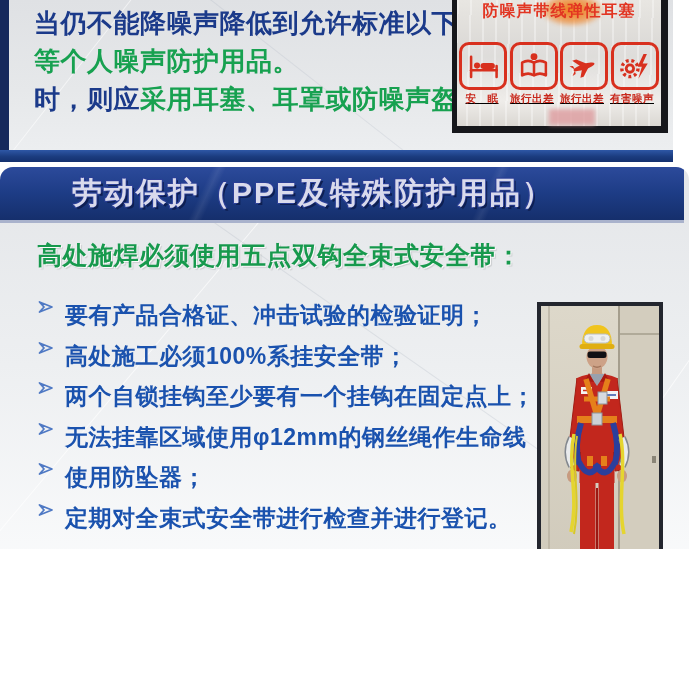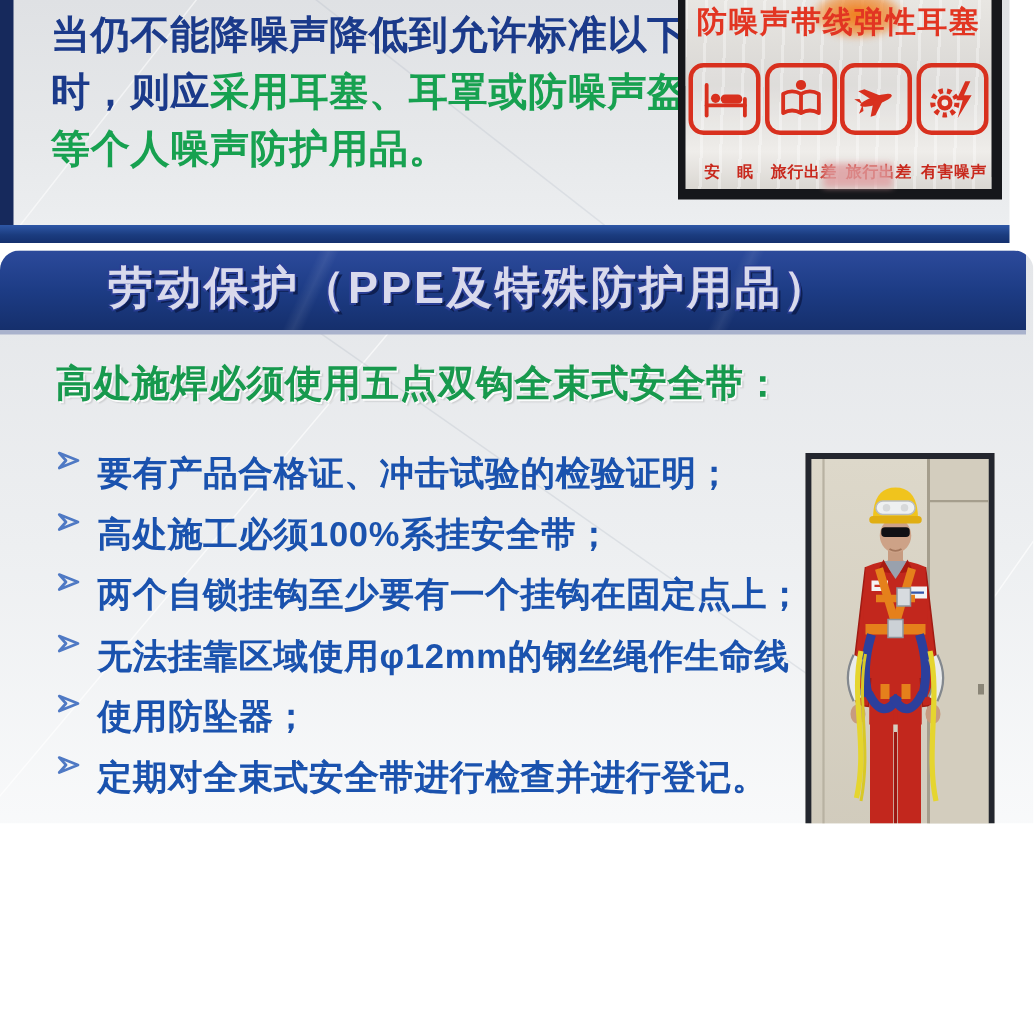--- a/index.html
+++ b/index.html
@@ -34,28 +34,28 @@
       repeating-linear-gradient(92deg,rgba(255,255,255,.35) 0 2px,rgba(0,0,0,0) 2px 13px),
       linear-gradient(180deg,#e8e6e2 0%,#d9d7d4 45%,#efedea 80%,#dad7d2 100%);
   }
   .pkg-blob{
     position:absolute;left:84px;top:-6px;width:62px;height:32px;border-radius:50%;
     background:radial-gradient(ellipse at center,#f07a14 0%,rgba(240,122,20,.55) 55%,rgba(240,122,20,0) 75%);
     filter:blur(2px);
   }
   .pkg-title{
     position:relative;margin-top:1px;text-align:center;
-    font-size:20px;font-weight:bold;letter-spacing:1px;color:#e23522;
+    font-size:16px;font-weight:bold;letter-spacing:1px;color:#e23522;
   }
   .pkg-icons{position:absolute;left:0;right:0;top:42px;display:flex;justify-content:space-evenly;}
   .pkg-icon{
     width:42px;height:42px;border:3px solid #d8301e;border-radius:10px;
     display:flex;align-items:center;justify-content:center;background:rgba(255,255,255,.15);
   }
-  .pkg-labels{position:absolute;left:0;right:0;top:108px;display:flex;justify-content:flex-end;}
+  .pkg-labels{position:absolute;left:0;right:0;top:92px;display:flex;justify-content:flex-start;text-decoration:underline;}
   .pkg-label{width:50px;text-align:center;font-size:10.5px;font-weight:bold;color:#c8281c;letter-spacing:.5px;white-space:nowrap;}
   .pkg-pink{
     position:absolute;left:92px;bottom:1px;width:46px;height:16px;
     background:#df9da0;opacity:.8;filter:blur(2px);
   }
   .s1-bar{
     position:absolute;left:0;top:150px;width:673px;height:12px;
     background:linear-gradient(180deg,#2e57a6 0%,#1b3c7f 55%,#14306e 100%);
   }
   
@@ -109,22 +109,22 @@
 
 <div id="canvas">
 
   <div class="slide1">
     <div class="deco d1"></div>
     <div class="deco d2"></div>
     <div class="s1-leftbar"></div>
 
     <div class="s1-text">
       <div><span class="navy">当仍不能降噪声降低到允许标准以下</span></div>
+      <div><span class="green">等个人噪声防护用品。</span></div>
       <div><span class="navy">时，则应</span><span class="green">采用耳塞、耳罩或防噪声盔</span></div>
-      <div><span class="green">等个人噪声防护用品。</span></div>
     </div>
 
     <div class="pkg">
       <div class="pkg-bag">
         <div class="pkg-blob"></div>
         <div class="pkg-title">防噪声带线弹性耳塞</div>
         <div class="pkg-icons">
           <div class="pkg-icon">
             <svg width="34" height="34" viewBox="0 0 40 40">
               <g stroke="#d8301e" stroke-width="3" fill="none" stroke-linecap="round">

